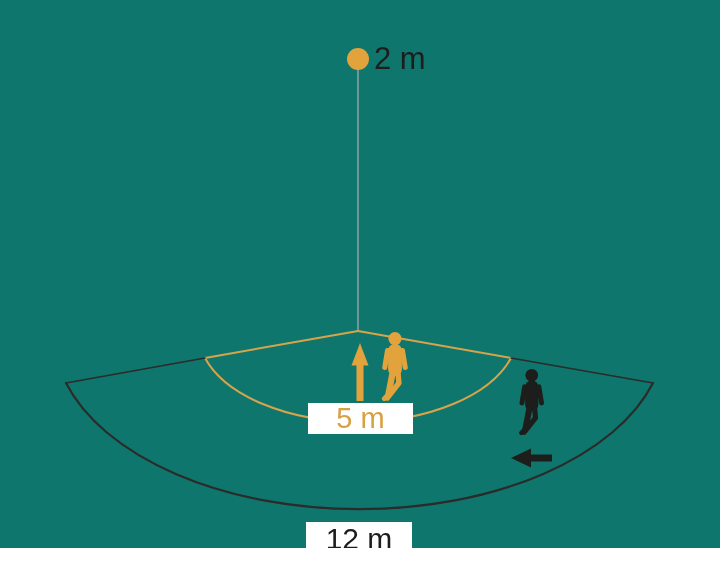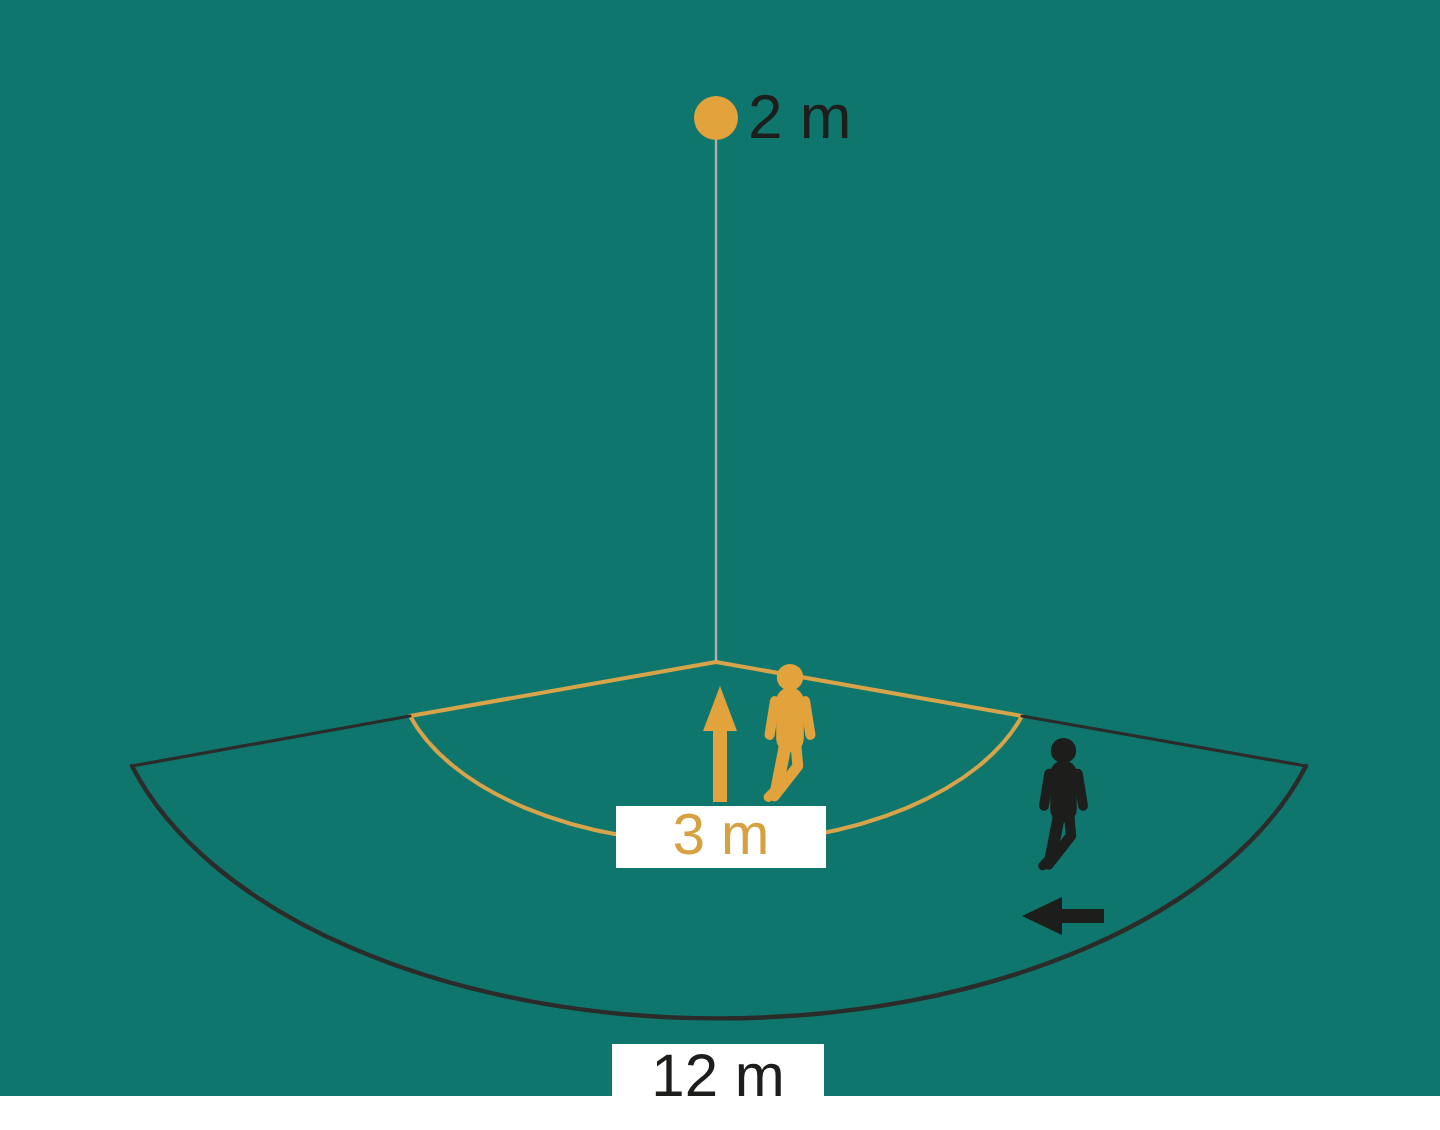--- a/index.html
+++ b/index.html
@@ -107,16 +107,16 @@
     </g>
 
     <g color="#1D1D1B">
       <path d="M528,458 L552,458" stroke="currentColor" stroke-width="7" fill="none"></path>
       <polygon points="511,458 531,448.5 531,467.5" fill="currentColor"></polygon>
     </g>
   </svg>
 
   <div class="label label-2m">2 m</div>
 
-  <div class="label label-3m">3 m</div>
+  <div class="label label-3m">5 m</div>
 
   <div class="label label-12m">12 m</div>
 </div>
 
 </body></html>

